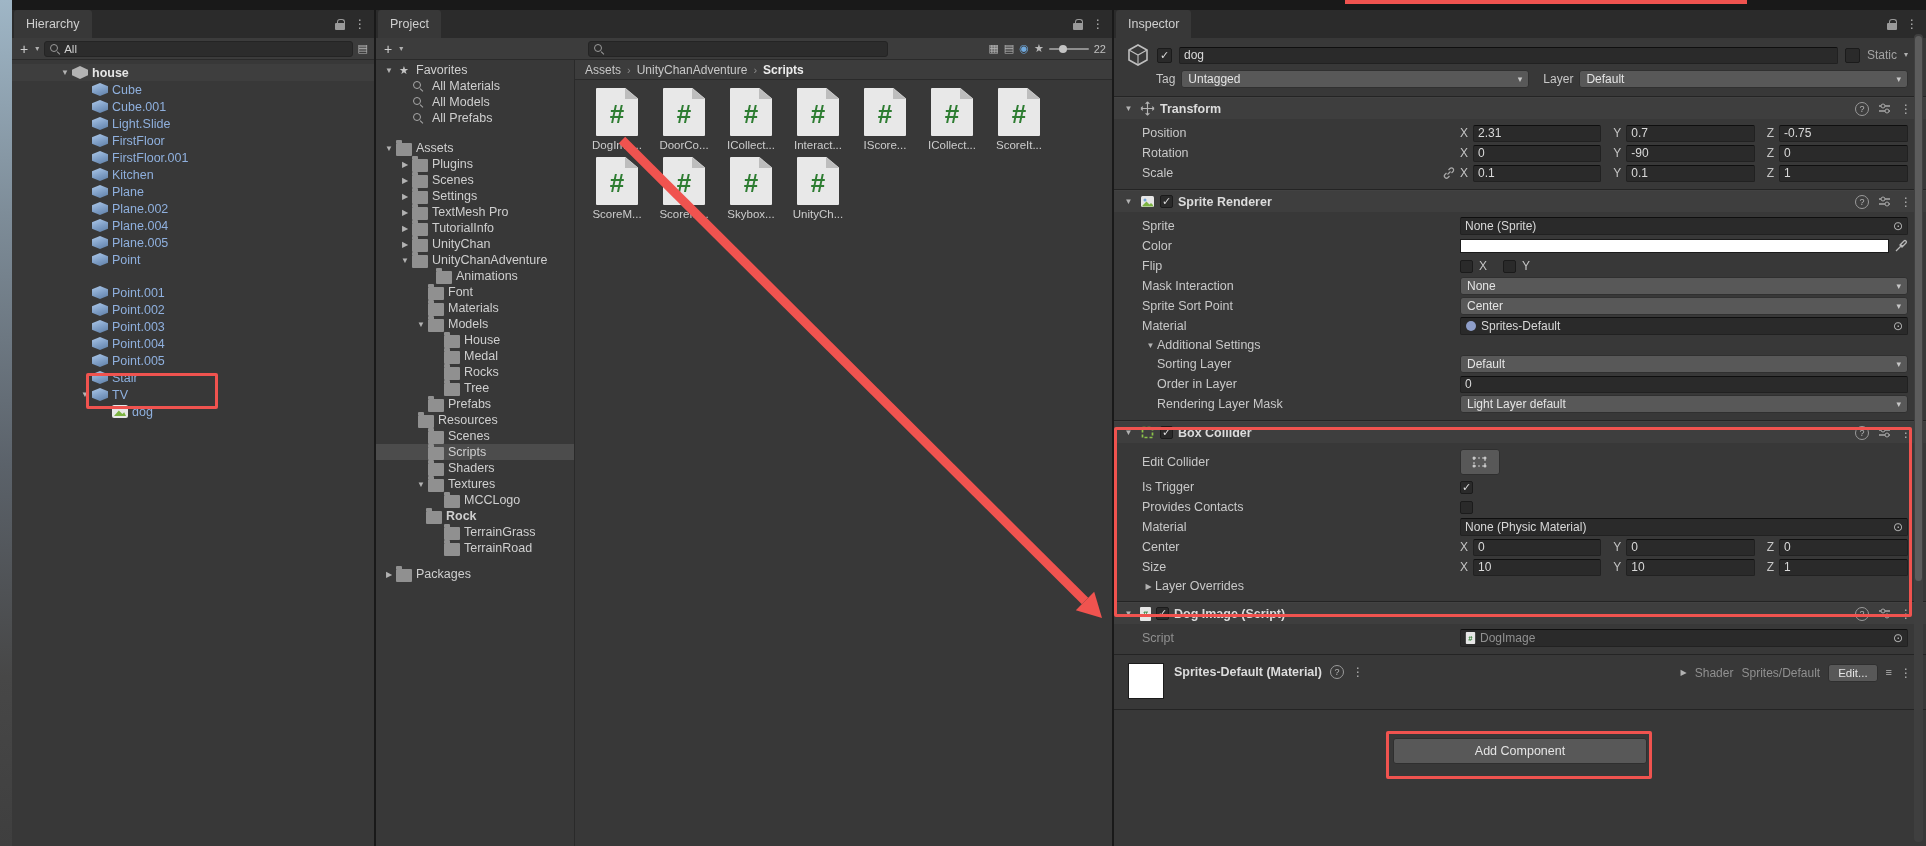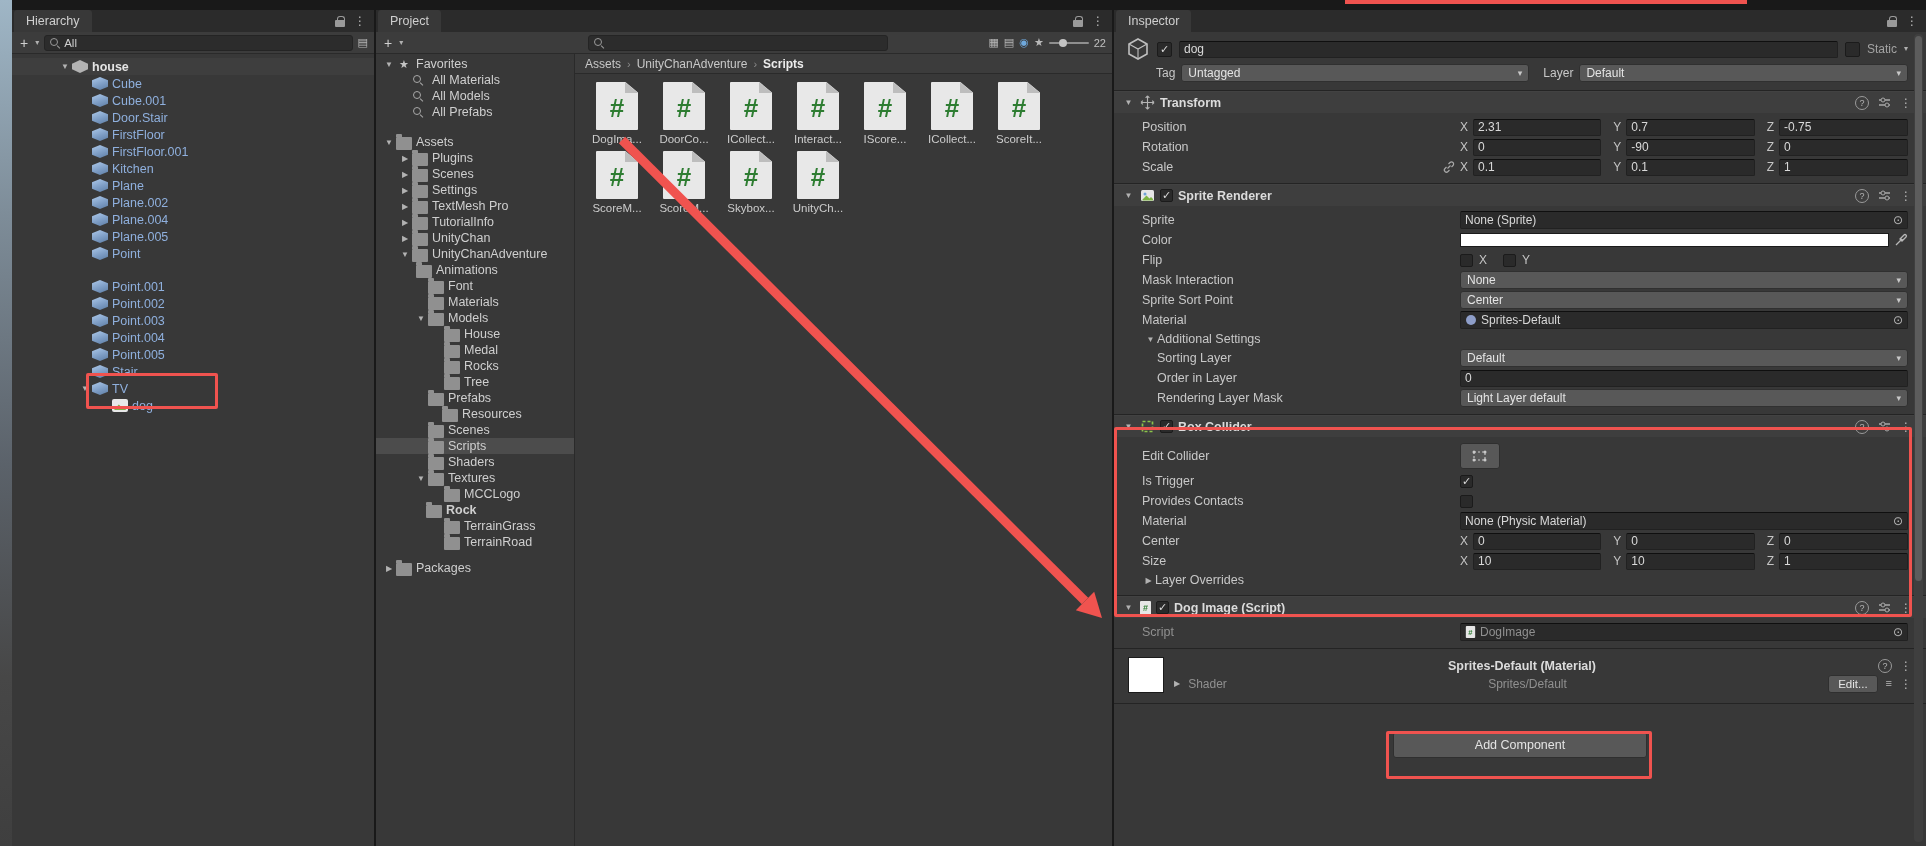--- a/index.html
+++ b/index.html
@@ -6,21 +6,21 @@
     --annotation:#F0534F;
     --selection:#4C4C4C;
     --prefab-text:#8FB0DE;
   }
   *{box-sizing:border-box;margin:0;padding:0;}
   body{background:#111;font-family:"Liberation Sans","DejaVu Sans",sans-serif;}
   .root{position:relative;width:1926px;height:846px;background:#191919;overflow:hidden;color:#CFCFCF;font-size:12.5px;}
 
   
   .panel{position:absolute;top:10px;bottom:0;background:#383838;display:flex;flex-direction:column;}
-  .tabbar{height:22px;background:#2B2B2B;display:flex;align-items:stretch;flex:none;}
+  .tabbar{height:28px;background:#2B2B2B;display:flex;align-items:stretch;flex:none;}
   .tab{display:inline-flex;align-items:center;gap:5px;padding:0 12px;margin-left:2px;background:#383838;color:#CFCFCF;font-size:12.5px;border-radius:3px 3px 0 0;}
   .tabbar .right-icons{margin-left:auto;display:flex;align-items:center;gap:9px;padding-right:8px;}
   .toolbar{height:22px;background:#3C3C3C;border-bottom:1px solid #2A2A2A;display:flex;align-items:center;padding:0 6px;gap:5px;flex:none;}
   .kebab{color:#B8B8B8;font-size:12px;line-height:1;}
   .lock{position:relative;width:10px;height:7px;background:#9A9A9A;border-radius:1px;margin-top:4px;}
   .lock::before{content:"";position:absolute;left:2px;top:-4px;width:6px;height:4px;border:1.4px solid #9A9A9A;border-bottom:none;border-radius:3px 3px 0 0;}
   .plus-btn{color:#D0D0D0;font-size:14px;line-height:1;padding:0 2px;}
   .caret{color:#B0B0B0;font-size:8px;line-height:1;}
   .searchbox{height:16px;background:#2C2C2C;border:1px solid #242424;border-radius:3px;display:flex;align-items:center;padding:0 5px;}
   .loupe{position:relative;width:10px;height:10px;margin-right:4px;flex:none;}
@@ -108,21 +108,21 @@
   .color-swatch{flex:1;height:14px;background:#FFFFFF;border:1px solid #1B1B1B;}
   .mini-script{position:relative;width:11px;height:14px;background:#E6E6E6;border-radius:1px;flex:none;}
   .mini-script::after{content:"#";position:absolute;left:50%;top:50%;transform:translate(-50%,-50%);color:#2E7D32;font-size:9px;font-weight:bold;}
   .dim{color:#909090 !important;}
   .btn{background:#585858;border:1px solid #2F2F2F;border-radius:3px;color:#E4E4E4;display:inline-flex;align-items:center;justify-content:center;}
   .edit-collider-btn{width:40px;height:26px;}
   .add-comp-btn{width:254px;height:26px;font-size:12.5px;margin:0 auto;}
   .edit-btn{padding:1px 9px;height:18px;font-size:11.5px;}
   .mat-block{padding:8px 14px 10px 14px;border-bottom:1px solid #242424;display:flex;gap:10px;}
   .mat-thumb{width:36px;height:36px;background:#FFFFFF;border:1px solid #1B1B1B;flex:none;}
-  .mat-right{flex:1;display:flex;flex-direction:column;justify-content:space-between;min-width:0;text-align:center;}
+  .mat-right{flex:1;display:flex;flex-direction:row;justify-content:space-between;min-width:0;}
   .mat-title-row{display:flex;align-items:center;gap:8px;height:17px;}
   .mat-title{font-weight:bold;color:#DCDCDC;font-size:12.5px;flex:1;}
   .shader-row{display:flex;align-items:center;gap:8px;height:19px;}
   .scrollbar{position:absolute;right:3px;top:24px;bottom:4px;width:9px;background:#3F3F3F;border-radius:4px;}
   .scrollbar .thumb{position:absolute;left:1px;right:1px;top:2px;height:545px;background:#5C5C5C;border-radius:4px;}
 
   
   .anno-box{position:absolute;border:3px solid var(--annotation);border-radius:2px;z-index:40;pointer-events:none;}
   .anno-dog{left:86px;top:373px;width:132px;height:36px;}
   .anno-bc{left:1114px;top:427px;width:798px;height:190px;}
@@ -168,21 +168,21 @@
           <span class="row-label">Cube</span>
         </div>
         <div class="tree-row" style="padding-left: 66px;">
           <span class="arrow"></span>
           <span class="row-icon icon-cube"></span>
           <span class="row-label">Cube.001</span>
         </div>
         <div class="tree-row" style="padding-left: 66px;">
           <span class="arrow"></span>
           <span class="row-icon icon-cube"></span>
-          <span class="row-label">Door.Stair</span>
+          <span class="row-label">Light.Slide</span>
         </div>
         <div class="tree-row" style="padding-left: 66px;">
           <span class="arrow"></span>
           <span class="row-icon icon-cube"></span>
           <span class="row-label">FirstFloor</span>
         </div>
         <div class="tree-row" style="padding-left: 66px;">
           <span class="arrow"></span>
           <span class="row-icon icon-cube"></span>
           <span class="row-label">FirstFloor.001</span>
@@ -339,21 +339,21 @@
           <div class="tree-row" style="padding-left: 22px;">
             <span class="arrow">▶</span>
             <span class="row-icon icon-folder"></span>
             <span class="row-label">UnityChan</span>
           </div>
           <div class="tree-row" style="padding-left: 22px;">
             <span class="arrow">▼</span>
             <span class="row-icon icon-folder"></span>
             <span class="row-label">UnityChanAdventure</span>
           </div>
-          <div class="tree-row" style="padding-left: 26px;">
+          <div class="tree-row" style="padding-left: 46px;">
             <span class="arrow"></span>
             <span class="row-icon icon-folder"></span>
             <span class="row-label">Animations</span>
           </div>
           <div class="tree-row" style="padding-left: 38px;">
             <span class="arrow"></span>
             <span class="row-icon icon-folder"></span>
             <span class="row-label">Font</span>
           </div>
           <div class="tree-row" style="padding-left: 38px;">
@@ -384,21 +384,21 @@
           <div class="tree-row" style="padding-left: 54px;">
             <span class="arrow"></span>
             <span class="row-icon icon-folder"></span>
             <span class="row-label">Tree</span>
           </div>
           <div class="tree-row" style="padding-left: 38px;">
             <span class="arrow"></span>
             <span class="row-icon icon-folder"></span>
             <span class="row-label">Prefabs</span>
           </div>
-          <div class="tree-row" style="padding-left: 52px;">
+          <div class="tree-row" style="padding-left: 28px;">
             <span class="arrow"></span>
             <span class="row-icon icon-folder"></span>
             <span class="row-label">Resources</span>
           </div>
           <div class="tree-row" style="padding-left: 38px;">
             <span class="arrow"></span>
             <span class="row-icon icon-folder"></span>
             <span class="row-label">Scenes</span>
           </div>
           <div class="tree-row selected" style="padding-left: 38px;">

